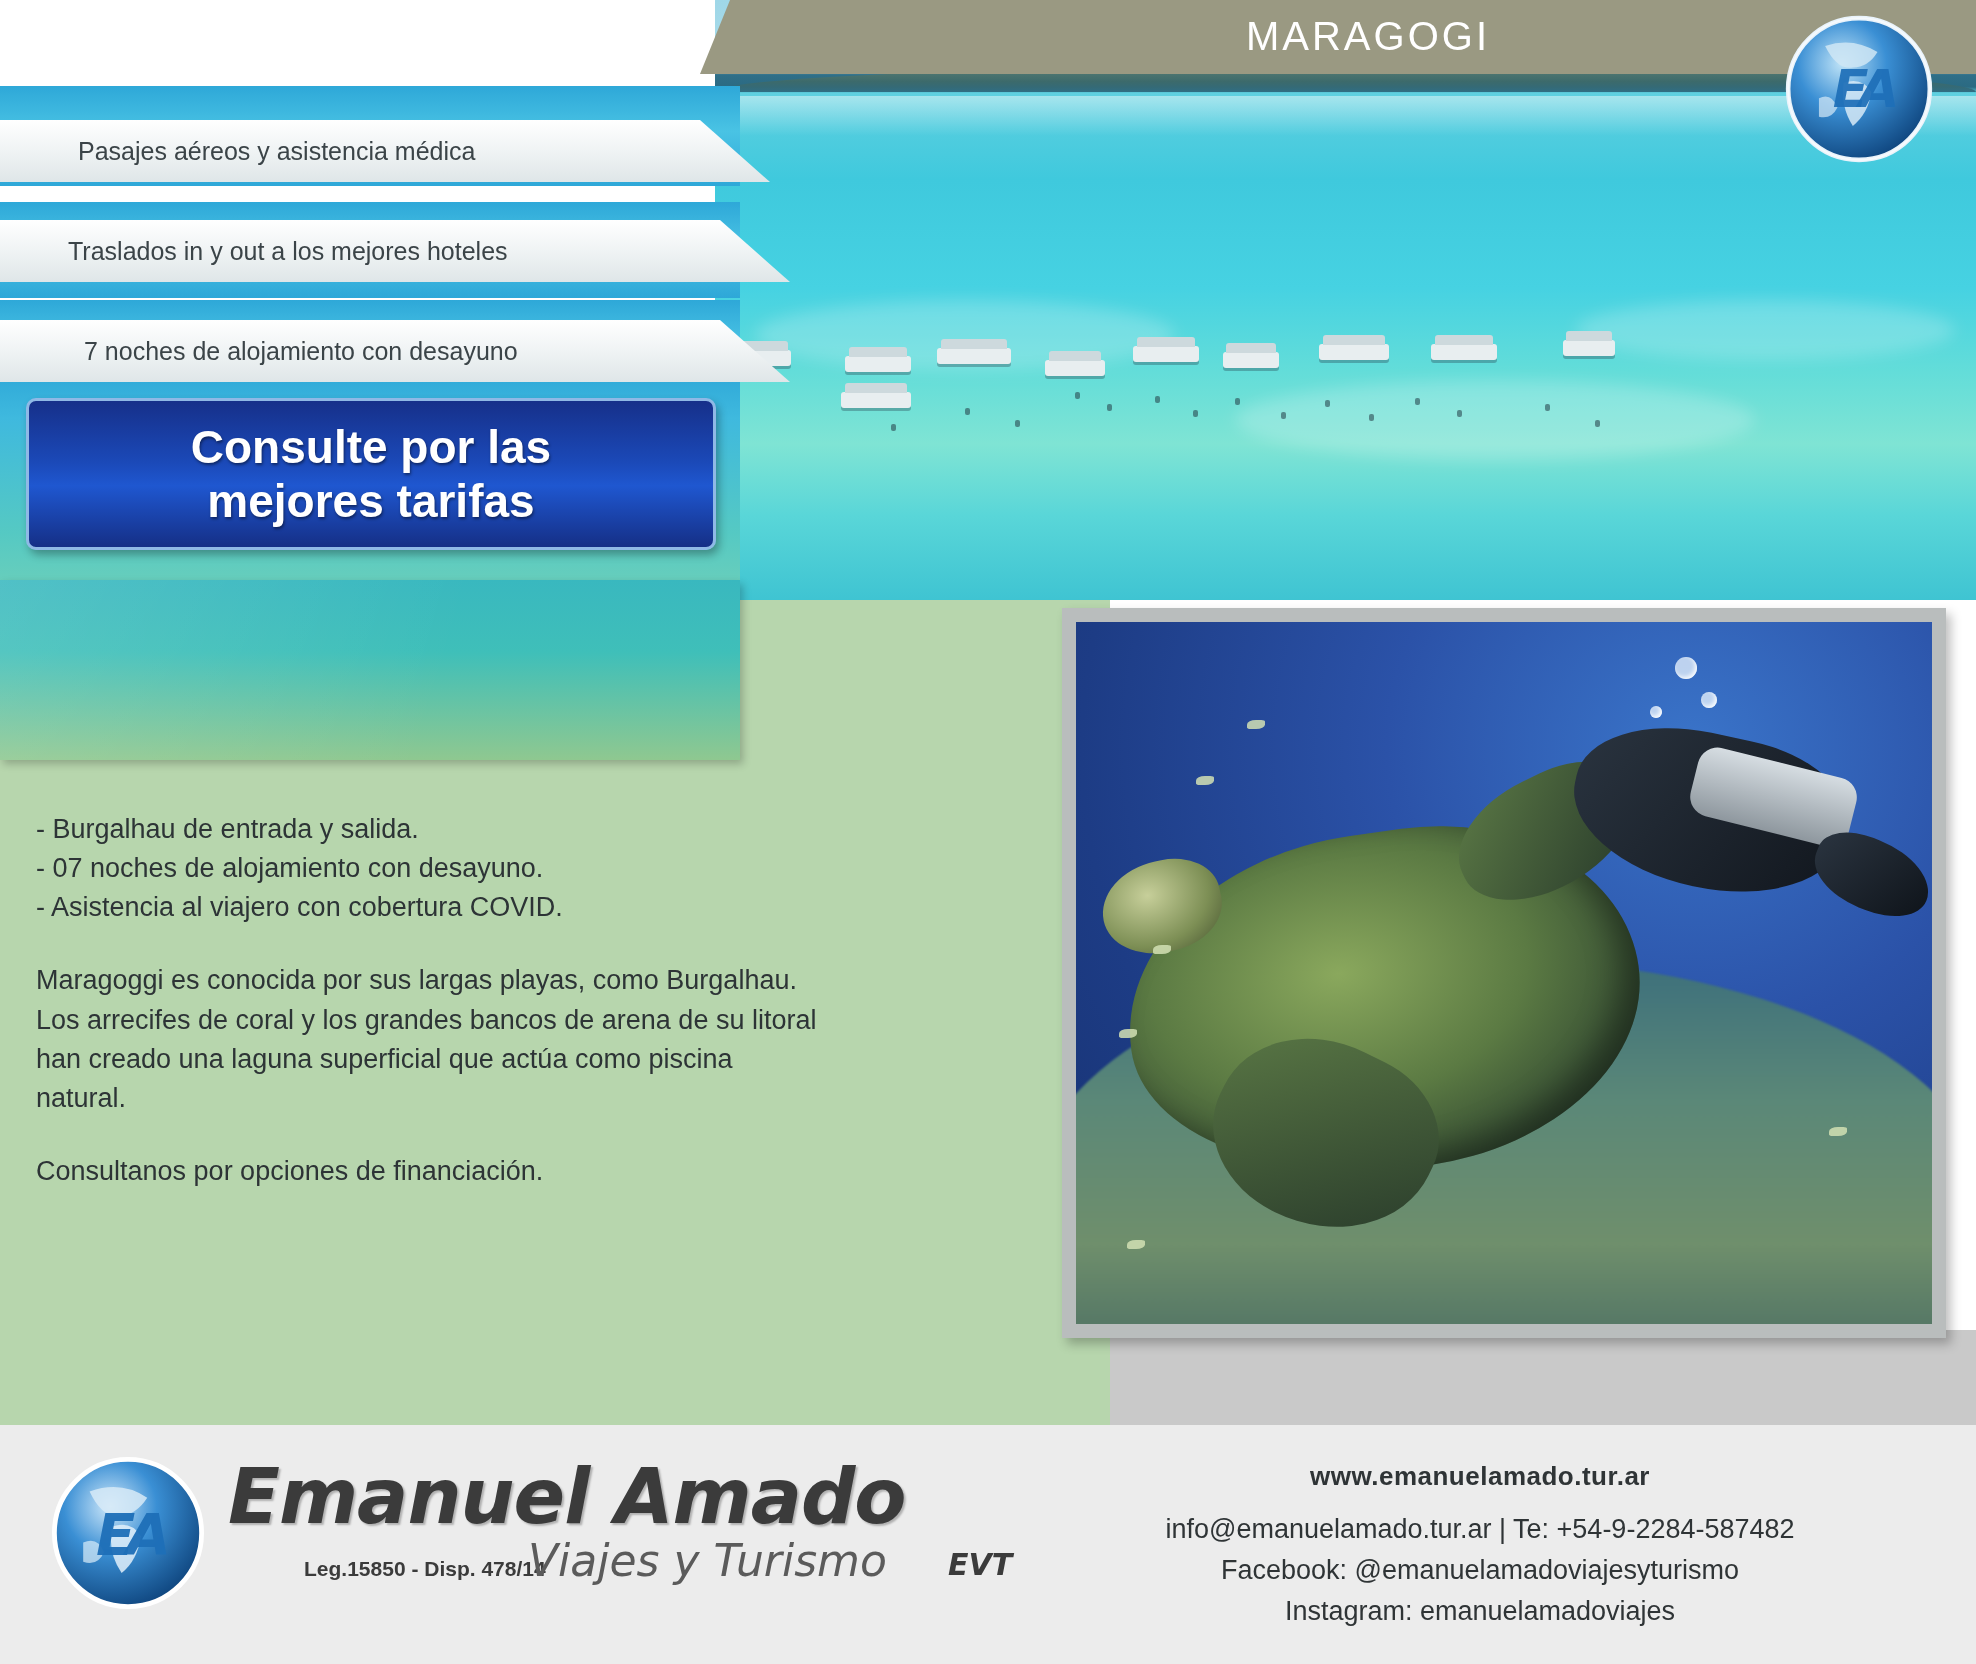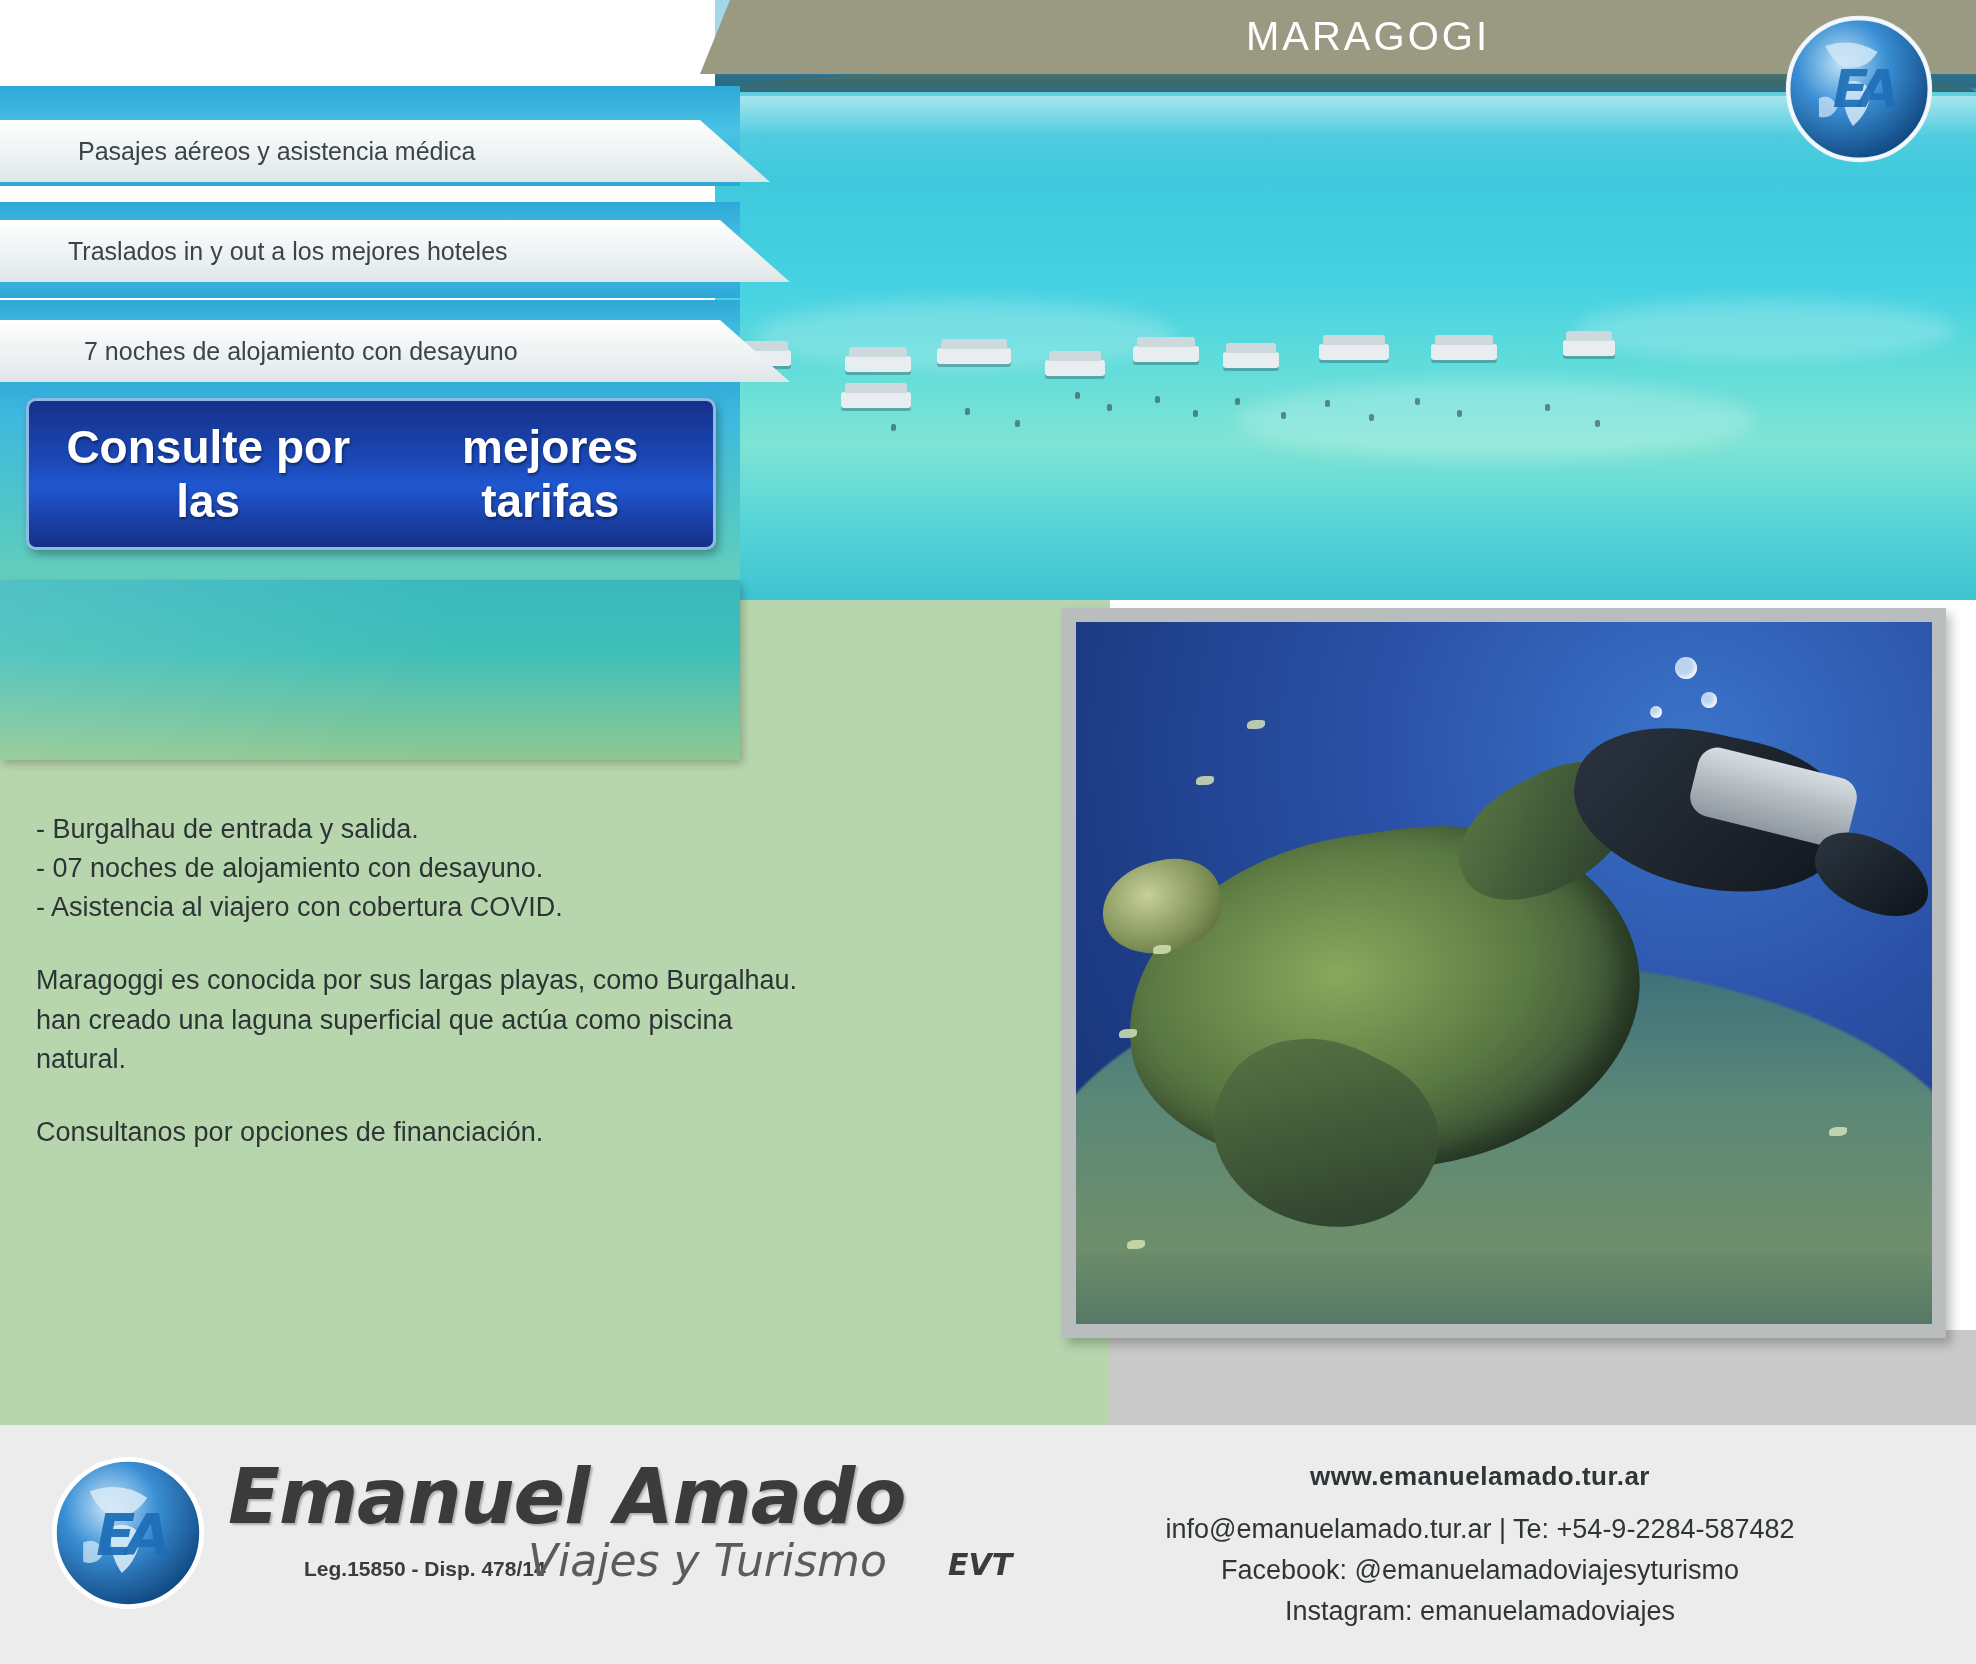--- a/index.html
+++ b/index.html
@@ -161,21 +161,21 @@
   
   .cta {
     position: absolute;
     left: 26px; top: 398px;
     width: 690px; height: 152px;
     background: linear-gradient(to bottom, #16308a 0%, #1b49b8 42%, #1f57d0 58%, #152f86 100%);
     border: 3px solid #8fb9e6;
     border-radius: 10px;
     box-shadow: 3px 5px 9px rgba(0,0,0,.3);
     display: flex;
-    flex-direction: row;
+    flex-direction: column;
     align-items: center;
     justify-content: center;
     z-index: 7;
   }
   .cta span {
     color: #ffffff;
     font-size: 46px;
     font-weight: bold;
     line-height: 1.18;
     text-align: center;
@@ -470,20 +470,21 @@
   <div class="grey-strip"></div>
   <div class="green-body"></div>
   <div class="green-ext"></div>
 
   <div class="body-text">
     <p>- Burgalhau de entrada y salida.</p>
     <p>- 07 noches de alojamiento con desayuno.</p>
     <p>- Asistencia al viajero con cobertura COVID.</p>
     <div class="gap"></div>
     <p>Maragoggi es conocida por sus largas playas, como Burgalhau.</p>
+    <p>Los arrecifes de coral y los grandes bancos de arena de su litoral</p>
     <p>han creado una laguna superficial que actúa como piscina</p>
     <p>natural.</p>
     <div class="gap"></div>
     <p>Consultanos por opciones de financiación.</p>
   </div>
 
   <div class="dive-frame">
     <div class="dive-photo">
       <div class="seafloor"></div>
       <div class="turtle"></div>

